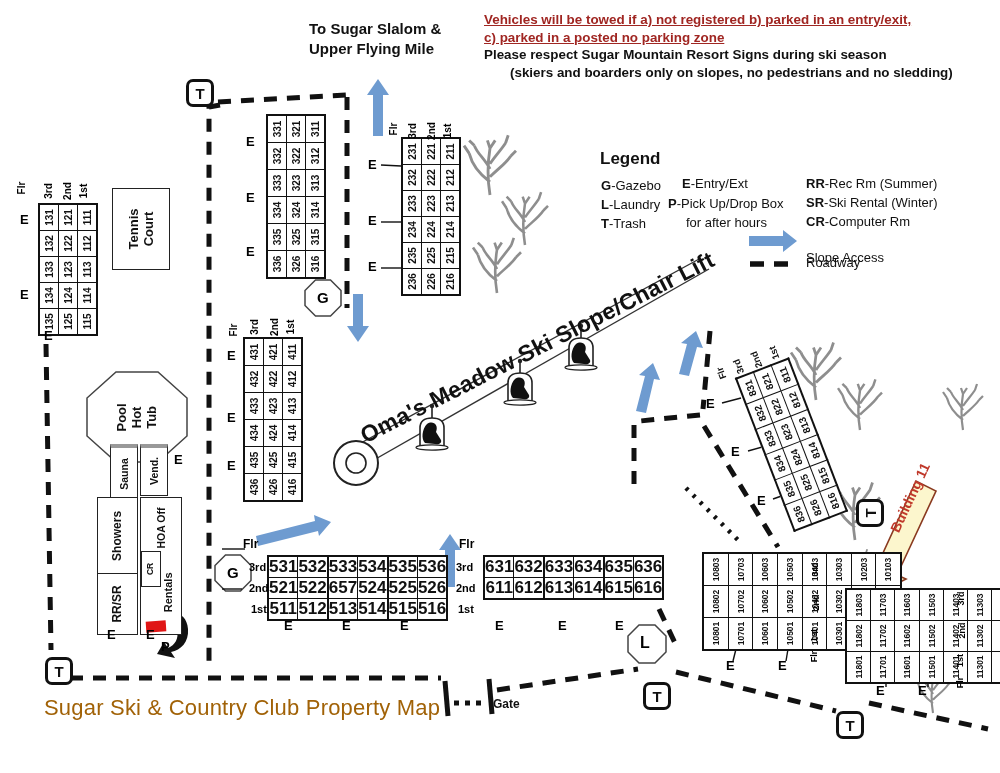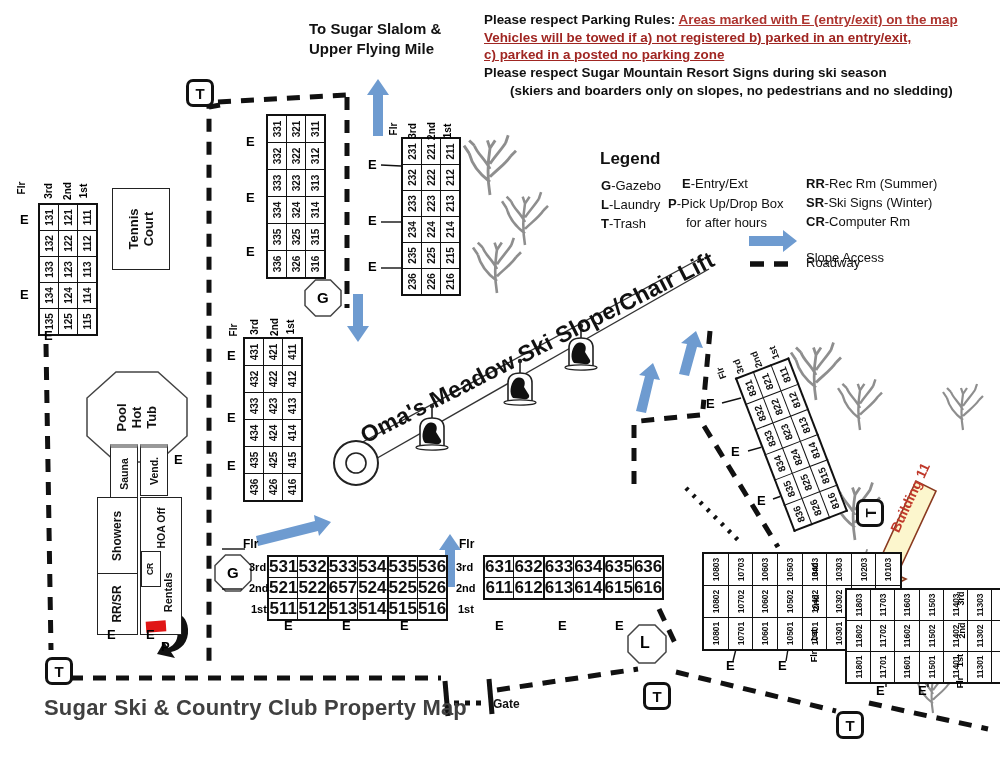--- a/index.html
+++ b/index.html
@@ -30,21 +30,21 @@
   .b8head span{flex:0 0 19px;font-size:9.5px;font-weight:bold;transform:rotate(-90deg);text-align:center;}
   .b8head span:first-child{flex:0 0 18px;}
   .b8wrap table{position:static;margin-left:18px;}
   .box{position:absolute;border:1.6px solid #222;background:#fff;display:flex;align-items:center;justify-content:center;}
   .vtext{transform:rotate(-90deg);white-space:pre-line;text-align:center;font-weight:bold;line-height:1.15;}
   .graycap{border-top:4px solid #999;}
   .rules{position:absolute;left:484px;top:11px;width:516px;font-size:13.4px;font-weight:bold;line-height:1.32;}
   .red{color:#ad3530;} .red2{color:#a02622;} .u{text-decoration:underline;} .it{font-style:italic;}
   .legend-row{position:absolute;font-size:13px;white-space:nowrap;}
   .legend-row b{font-weight:bold;}
-  .title{position:absolute;left:44px;top:695px;font-size:22px;font-weight:bold;color:#404040;letter-spacing:.2px;}
+  .title{position:absolute;left:44px;top:695px;font-size:22px;font-weight:normal;color:#a16207;letter-spacing:.2px;}
   .slope{position:absolute;left:356px;top:425px;transform:rotate(-27deg);transform-origin:0 0;
          font-size:23px;font-weight:bold;white-space:nowrap;letter-spacing:.3px;}
   .toplabel{position:absolute;left:309px;top:19px;font-size:15px;font-weight:bold;line-height:1.35;}
   .gate{position:absolute;left:493px;top:697px;font-size:12px;font-weight:bold;}
   .b11label{position:absolute;left:878px;top:498px;width:56px;text-align:center;transform:rotate(-65deg);
             font-size:14px;font-weight:bold;color:#c0392b;white-space:nowrap;}
   .pbox{position:absolute;left:146px;top:621px;width:20px;height:11px;background:#e01616;transform:rotate(-4deg);}
 </style>
 </head>
 <body>
@@ -144,21 +144,20 @@
       <line x1="928" y1="678" x2="928" y2="687"></line>
       <line x1="222" y1="549" x2="245" y2="549"></line>
       <line x1="222" y1="589" x2="242" y2="589"></line>
     </g>
 
     <path fill="#111" d="M 160,617 C 174,608 187,614 188,629 C 189,642 181,650 171,652 L 175,658 L 157,654
              L 164,642 L 168,648 C 175,645 179,639 177,630 C 175,621 166,619 161,624 Z"></path>
   </svg>
 
   <div class="rules">
-    <div><span>Please respect Parking Rules:  </span><span class="red u"><span>Areas marked with </span><b>E (entry/exit)</b><span> on the map</span></span></div>
     <div class="red2 u">Vehicles will be towed if a) not registered b) parked in an entry/exit,</div>
     <div class="red2 u">c) parked in a posted no parking zone</div>
     <div>Please respect Sugar Mountain Resort Signs during ski season</div>
     <div style="padding-left:26px;">(skiers and boarders only on slopes, no pedestrians and no sledding)</div>
   </div>
 
   <div class="toplabel">
     <div>To Sugar Slalom &amp;</div>
     <div>Upper Flying Mile</div>
   </div>
@@ -168,21 +167,21 @@
   <div class="b11label">Building 11</div>
 
   <div class="legend-row" style="left:600px;top:149px;font-size:17px;font-weight:bold;">Legend</div>
   <div class="legend-row" style="left:601px;top:178px;"><b>G</b><span>-Gazebo</span></div>
   <div class="legend-row" style="left:601px;top:197px;"><b>L</b><span>-Laundry</span></div>
   <div class="legend-row" style="left:601px;top:216px;"><b>T</b><span>-Trash</span></div>
   <div class="legend-row" style="left:668px;top:176px;margin-left:14px;"><b>E</b><span>-Entry/Ext</span></div>
   <div class="legend-row" style="left:668px;top:196px;"><b>P</b><span>-Pick Up/Drop Box</span></div>
   <div class="legend-row" style="left:686px;top:215px;"><span>for after hours</span></div>
   <div class="legend-row" style="left:806px;top:176px;"><b>RR</b><span>-Rec Rm (Summer)</span></div>
-  <div class="legend-row" style="left:806px;top:195px;"><b>SR</b><span>-Ski Signs (Winter)</span></div>
+  <div class="legend-row" style="left:806px;top:195px;"><b>SR</b><span>-Ski Rental (Winter)</span></div>
   <div class="legend-row" style="left:806px;top:214px;"><b>CR</b><span>-Computer Rm</span></div>
   <div class="legend-row" style="left:806px;top:250px;"><span>Slope Access</span></div>
   <div class="legend-row" style="left:806px;top:255px;"><span>Roadway</span></div>
 
   <div class="box" style="left:112px;top:188px;width:56px;height:80px;">
     <span class="vtext" style="font-size:13px;">Tennis
 Court</span>
     </div>
   <div class="abs" style="left:92px;top:372px;width:90px;height:90px;display:flex;align-items:center;justify-content:center;">
     <span class="vtext" style="font-size:13px;">Pool

